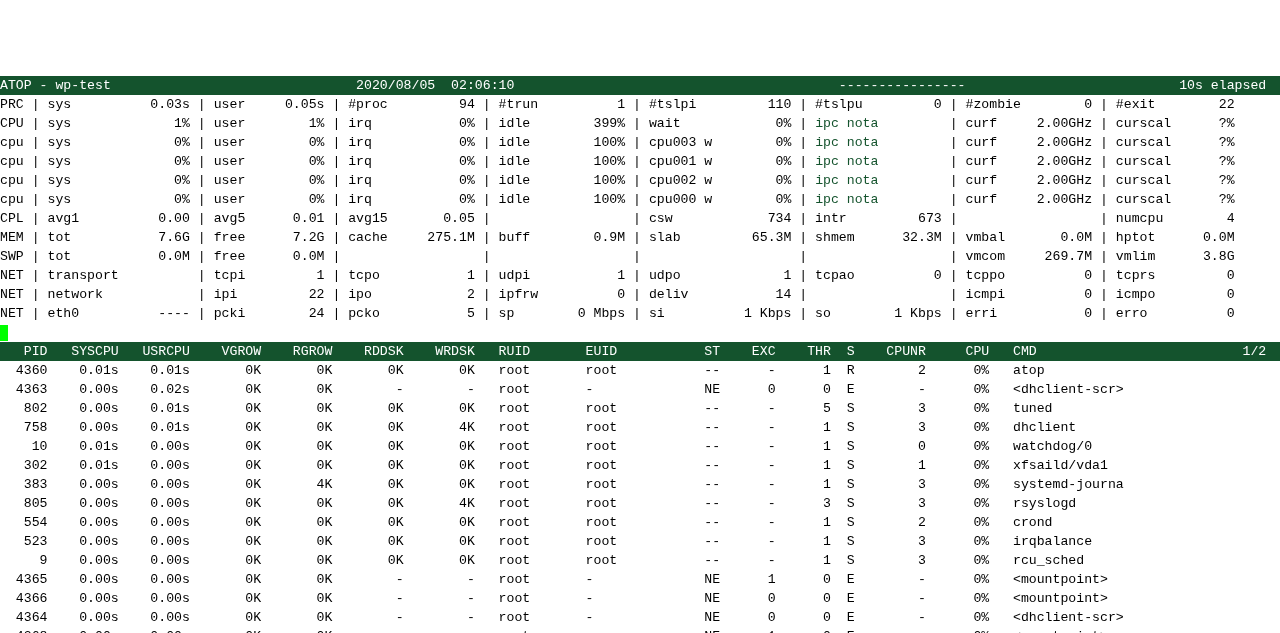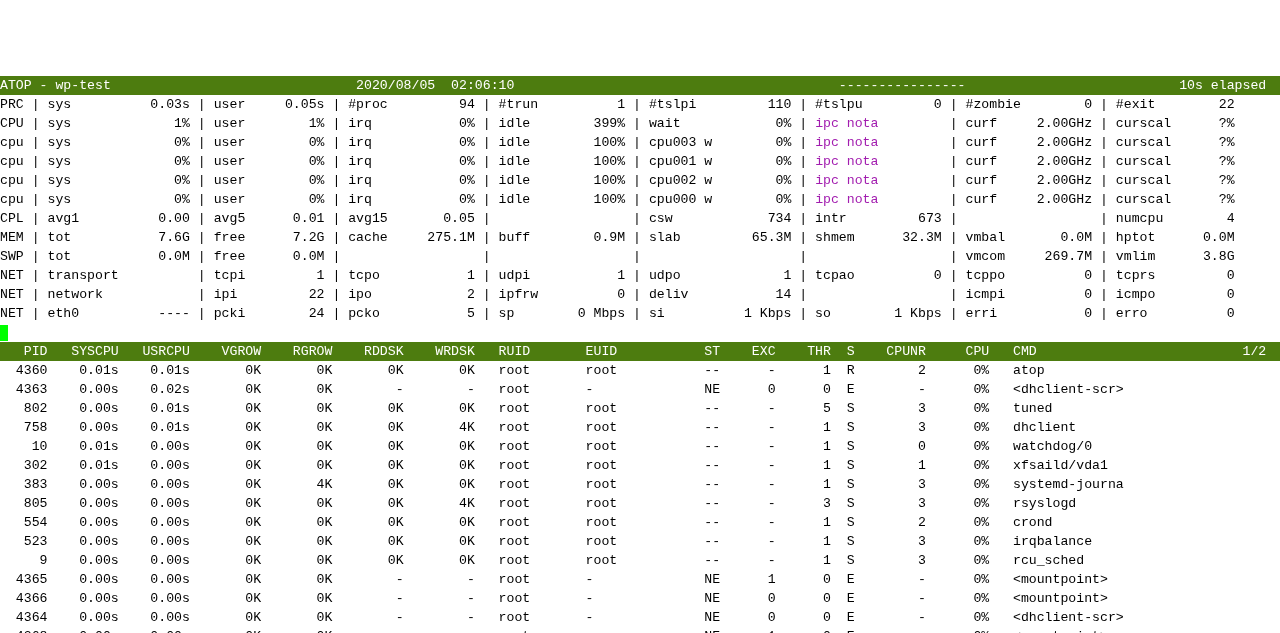--- a/index.html
+++ b/index.html
@@ -6,22 +6,22 @@
   body {
     background: #fff;
     font-family: "Courier New", monospace;
     font-size: 13.2px;
     line-height: 19px;
     color: #000;
     white-space: pre;
     width: 1280px;
     overflow: hidden;
   }
-  .inv { background: #4d7c0f; color: #fff; }
-  .green { color: #a21caf; }
+  .inv { background: #14532d; color: #fff; }
+  .green { color: #14532d; }
   .cursor { display:inline-block; width:8px; height:16px; background:#00ff00; vertical-align:middle; }
   .row { }
 </style>
 </head>
 <body>
 
 
 
 <div id="container"><div class="inv row">ATOP - wp-test                               2020/08/05  02:06:10                                         ----------------                           10s elapsed</div><div class="row">PRC | sys          0.03s | user     0.05s | #proc         94 | #trun          1 | #tslpi         110 | #tslpu         0 | #zombie        0 | #exit        22</div><div class="row">CPU | sys             1% | user        1% | irq           0% | idle        399% | wait            0% | <span class="green">ipc nota        </span> | curf     2.00GHz | curscal      ?%</div><div class="row">cpu | sys             0% | user        0% | irq           0% | idle        100% | cpu003 w        0% | <span class="green">ipc nota        </span> | curf     2.00GHz | curscal      ?%</div><div class="row">cpu | sys             0% | user        0% | irq           0% | idle        100% | cpu001 w        0% | <span class="green">ipc nota        </span> | curf     2.00GHz | curscal      ?%</div><div class="row">cpu | sys             0% | user        0% | irq           0% | idle        100% | cpu002 w        0% | <span class="green">ipc nota        </span> | curf     2.00GHz | curscal      ?%</div><div class="row">cpu | sys             0% | user        0% | irq           0% | idle        100% | cpu000 w        0% | <span class="green">ipc nota        </span> | curf     2.00GHz | curscal      ?%</div><div class="row">CPL | avg1          0.00 | avg5      0.01 | avg15       0.05 |                  | csw            734 | intr         673 |                  | numcpu        4</div><div class="row">MEM | tot           7.6G | free      7.2G | cache     275.1M | buff        0.9M | slab         65.3M | shmem      32.3M | vmbal       0.0M | hptot      0.0M</div><div class="row">SWP | tot           0.0M | free      0.0M |                  |                  |                    |                  | vmcom     269.7M | vmlim      3.8G</div><div class="row">NET | transport          | tcpi         1 | tcpo           1 | udpi           1 | udpo             1 | tcpao          0 | tcppo          0 | tcprs         0</div><div class="row">NET | network            | ipi         22 | ipo            2 | ipfrw          0 | deliv           14 |                  | icmpi          0 | icmpo         0</div><div class="row">NET | eth0          ---- | pcki        24 | pcko           5 | sp        0 Mbps | si          1 Kbps | so        1 Kbps | erri           0 | erro          0</div><div class="row"><span class="cursor"></span></div><div class="inv row">   PID   SYSCPU   USRCPU    VGROW    RGROW    RDDSK    WRDSK   RUID       EUID           ST    EXC    THR  S    CPUNR     CPU   CMD                          1/2</div><div class="row">  4360    0.01s    0.01s       0K       0K       0K       0K   root       root           --      -      1  R        2      0%   atop               </div><div class="row">  4363    0.00s    0.02s       0K       0K        -        -   root       -              NE      0      0  E        -      0%   &lt;dhclient-scr&gt;     </div><div class="row">   802    0.00s    0.01s       0K       0K       0K       0K   root       root           --      -      5  S        3      0%   tuned              </div><div class="row">   758    0.00s    0.01s       0K       0K       0K       4K   root       root           --      -      1  S        3      0%   dhclient           </div><div class="row">    10    0.01s    0.00s       0K       0K       0K       0K   root       root           --      -      1  S        0      0%   watchdog/0         </div><div class="row">   302    0.01s    0.00s       0K       0K       0K       0K   root       root           --      -      1  S        1      0%   xfsaild/vda1       </div><div class="row">   383    0.00s    0.00s       0K       4K       0K       0K   root       root           --      -      1  S        3      0%   systemd-journa     </div><div class="row">   805    0.00s    0.00s       0K       0K       0K       4K   root       root           --      -      3  S        3      0%   rsyslogd           </div><div class="row">   554    0.00s    0.00s       0K       0K       0K       0K   root       root           --      -      1  S        2      0%   crond              </div><div class="row">   523    0.00s    0.00s       0K       0K       0K       0K   root       root           --      -      1  S        3      0%   irqbalance         </div><div class="row">     9    0.00s    0.00s       0K       0K       0K       0K   root       root           --      -      1  S        3      0%   rcu_sched          </div><div class="row">  4365    0.00s    0.00s       0K       0K        -        -   root       -              NE      1      0  E        -      0%   &lt;mountpoint&gt;       </div><div class="row">  4366    0.00s    0.00s       0K       0K        -        -   root       -              NE      0      0  E        -      0%   &lt;mountpoint&gt;       </div><div class="row">  4364    0.00s    0.00s       0K       0K        -        -   root       -              NE      0      0  E        -      0%   &lt;dhclient-scr&gt;     </div><div class="row">  4368    0.00s    0.00s       0K       0K        -        -   root       -              NE      1      0  E        -      0%   &lt;mountpoint&gt;       </div></div>
 

